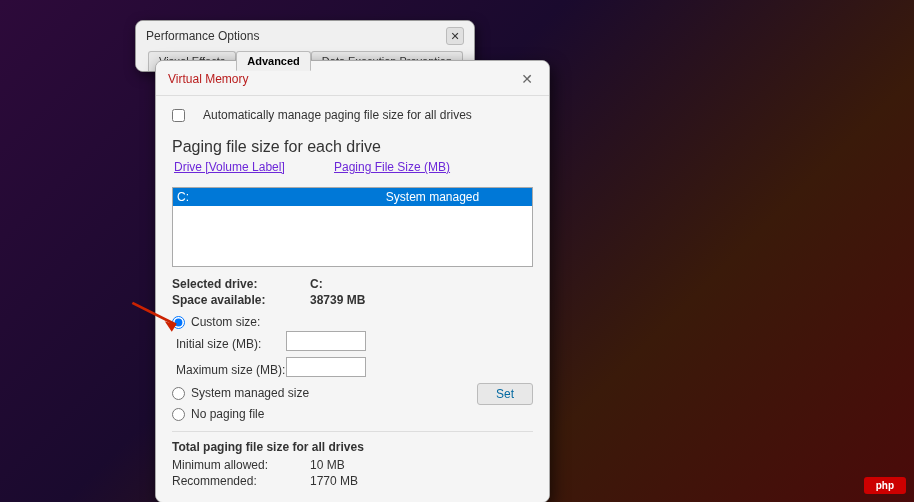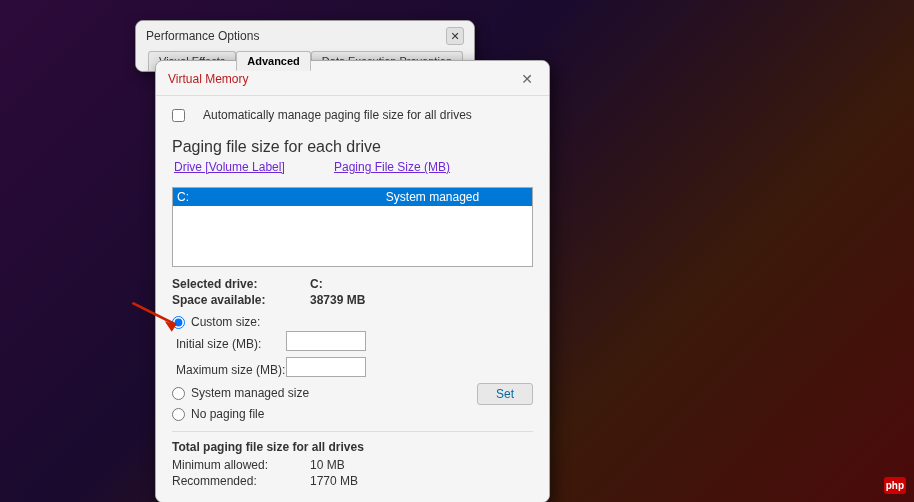--- a/index.html
+++ b/index.html
@@ -18,21 +18,21 @@
 
     
     .php-badge {
       position: absolute;
       bottom: 8px;
       right: 8px;
       background: #cc0000;
       color: white;
       font-size: 10px;
       font-weight: bold;
-      padding: 3px 2px;
+      padding: 3px 12px;
       border-radius: 3px;
     }
 
     
     .arrow {
       position: absolute;
       left: 140px;
       top: 310px;
       width: 60px;
       height: 30px;

